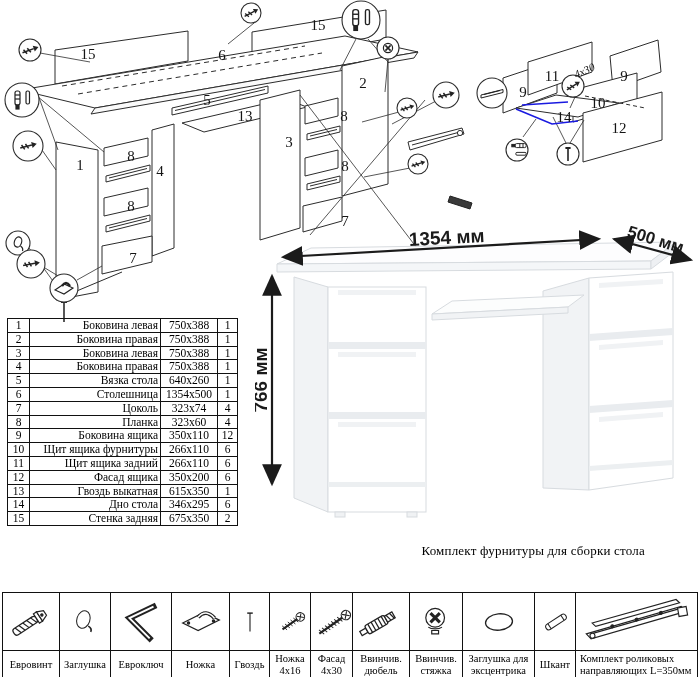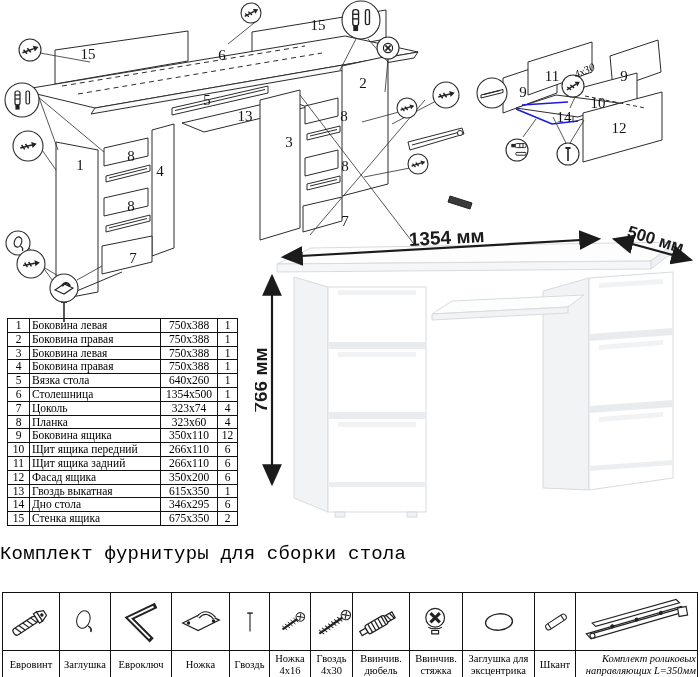--- a/index.html
+++ b/index.html
@@ -6,34 +6,34 @@
   body{width:700px;height:677px;position:relative;overflow:hidden;
        font-family:"Liberation Serif",serif;color:#000;}
   #stage{position:absolute;inset:0;}
   svg{position:absolute;display:block;}
   #diagram-svg{left:0;top:0;}
   #desk-svg{left:255px;top:226px;}
   #diagram-svg text.part-label{font:15px "Liberation Serif",serif;fill:#141414;text-anchor:middle;}
   #diagram-svg text.small-label{font:italic 11px "Liberation Serif",serif;fill:#141414;text-anchor:middle;}
   #desk-svg text.dim{font:bold 19px "Liberation Sans",sans-serif;fill:#1b1b1b;text-anchor:middle;}
   #desk-svg text.dim-small{font:bold 17px "Liberation Sans",sans-serif;fill:#1b1b1b;text-anchor:middle;}
-  .title{position:absolute;top:543px;left:0;width:645px;text-align:left;
-         font-size:19px;letter-spacing:.2px;font-family:Liberation Mono, monospace;}
+  .title{position:absolute;top:543px;left:0;width:645px;text-align:right;
+         font-size:13px;letter-spacing:.2px;}
   table.parts{position:absolute;left:7px;top:318px;border-collapse:collapse;
          font-size:11.5px;}
   table.parts td{border:1px solid #111;height:12.8px;line-height:12.8px;
          padding:0 2px;white-space:nowrap;text-align:center;}
-  table.parts td.name{text-align:left;}
+  table.parts td.name{text-align:right;}
   table.hw{position:absolute;left:2px;top:592px;width:696px;table-layout:fixed;
          border-collapse:collapse;text-align:center;}
   table.hw td{border:1px solid #111;padding:0;overflow:hidden;}
   table.hw tr.icon-row td{height:57px;vertical-align:middle;}
   table.hw tr.icon-row svg{position:static;display:inline-block;vertical-align:middle;}
   table.hw tr.name-row td{height:25px;font-size:10.5px;line-height:1.1;vertical-align:middle;padding:1px 1px;}
-  table.hw tr.name-row td:last-child{text-align:right;padding-left:4px;font-style:italic;}
+  table.hw tr.name-row td:last-child{text-align:left;padding-left:4px;}
   table.hw tr.qty-row td{height:22px;font-size:13px;line-height:22px;}
 </style>
 </head>
 <body>
 
 <div id="stage">
 
   <svg id="diagram-svg" width="700" height="322" viewBox="0 0 700 322">
     <defs>
       <g id="cg-screw" stroke="#222" stroke-width="1.5" fill="none">
@@ -353,21 +353,21 @@
           <td>4</td>
         </tr>
         <tr>
           <td>9</td>
           <td class="name">Боковина ящика</td>
           <td>350x110</td>
           <td>12</td>
         </tr>
         <tr>
           <td>10</td>
-          <td class="name">Щит ящика передний</td>
+          <td class="name">Щит ящика фурнитуры</td>
           <td>266x110</td>
           <td>6</td>
         </tr>
         <tr>
           <td>11</td>
           <td class="name">Щит ящика задний</td>
           <td>266x110</td>
           <td>6</td>
         </tr>
         <tr>
@@ -383,21 +383,21 @@
           <td>1</td>
         </tr>
         <tr>
           <td>14</td>
           <td class="name">Дно стола</td>
           <td>346x295</td>
           <td>6</td>
         </tr>
         <tr>
           <td>15</td>
-          <td class="name">Стенка ящика</td>
+          <td class="name">Стенка задняя</td>
           <td>675x350</td>
           <td>2</td>
         </tr>
       </tbody>
   </table>
 
   <div class="title">Комплект фурнитуры для сборки стола</div>
   <table class="hw">
     <colgroup id="hw-cols">
         <col style="width: 57px;">
@@ -504,21 +504,21 @@
               </g>
             </svg></td>
         </tr>
         <tr class="name-row">
           <td>Евровинт</td>
           <td>Заглушка</td>
           <td>Евроключ</td>
           <td>Ножка</td>
           <td>Гвоздь</td>
           <td>Ножка 4х16</td>
-          <td>Гвоздь 4х30</td>
+          <td>Фасад 4х30</td>
           <td>Ввинчив. дюбель</td>
           <td>Ввинчив. стяжка</td>
           <td>Заглушка для эксцентрика</td>
           <td>Шкант</td>
           <td>Комплект роликовых направляющих L=350мм</td>
         </tr>
         <tr class="qty-row">
           <td>36</td>
           <td>8</td>
           <td>1</td>

